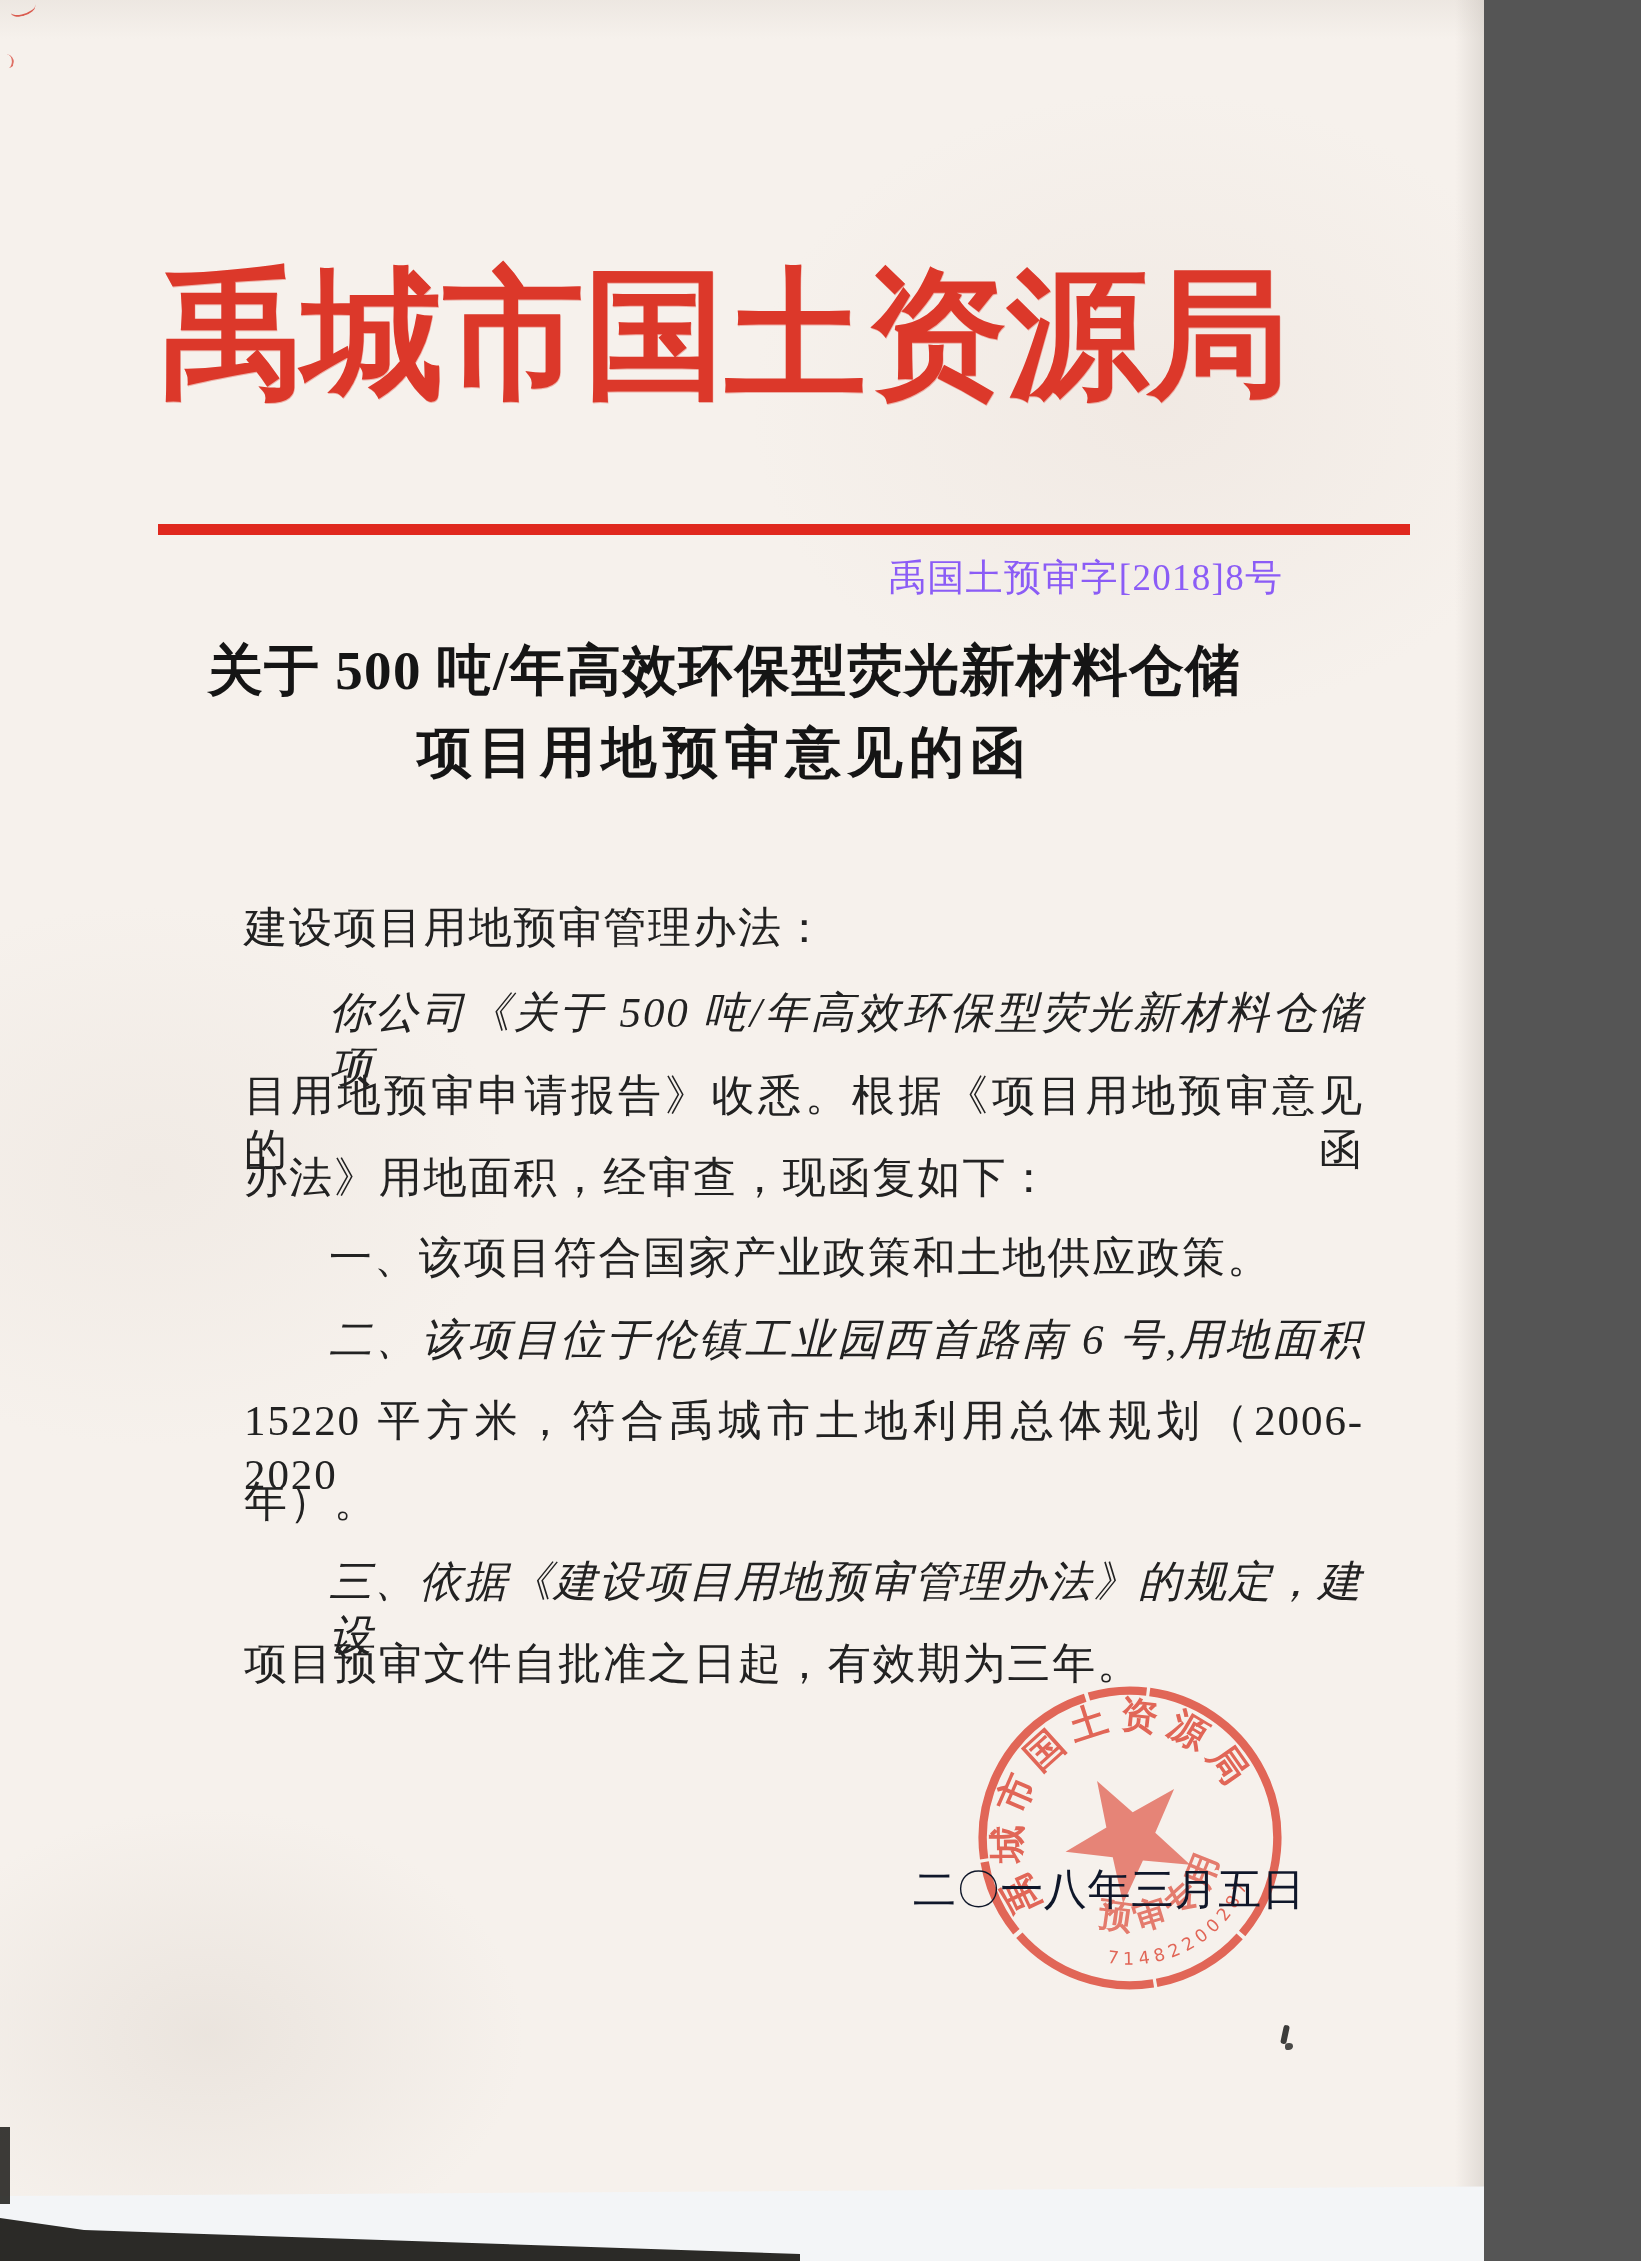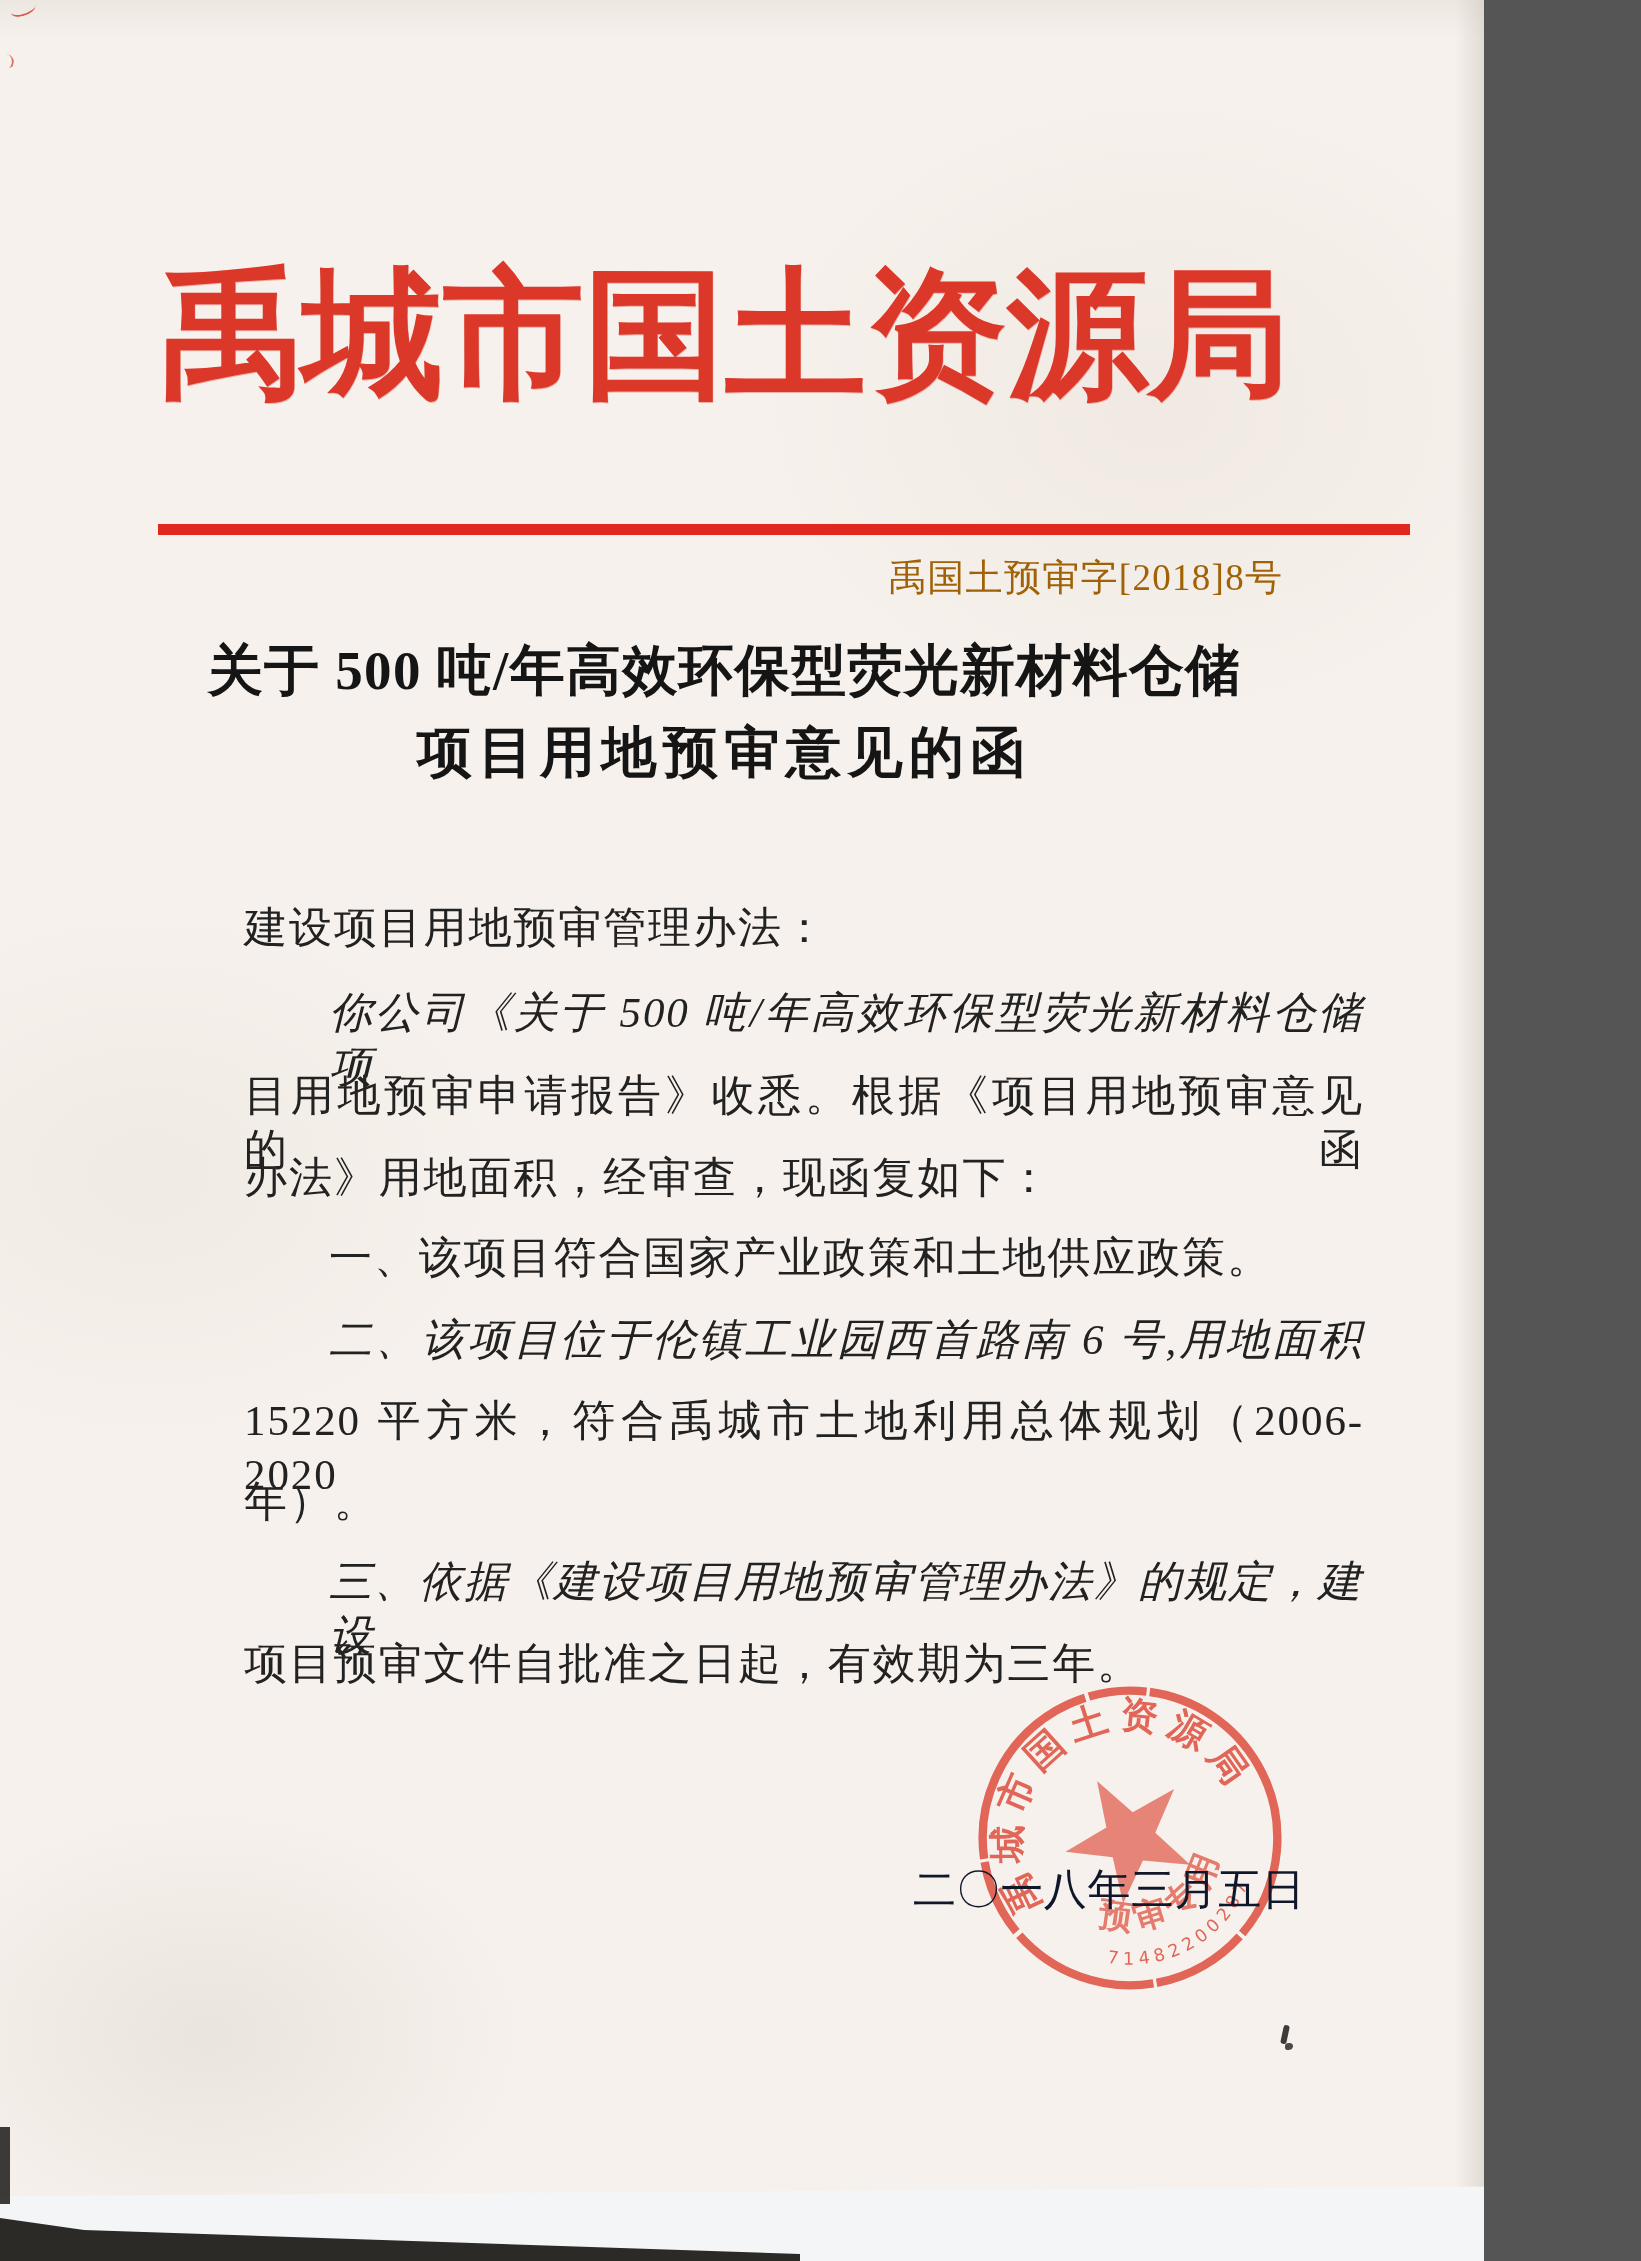--- a/index.html
+++ b/index.html
@@ -31,21 +31,21 @@
     text-shadow:0.6px 0.6px 0 rgba(220,56,42,.35);
     white-space:nowrap;
   }
   .redline{
     position:absolute;top:524px;left:158px;width:1252px;height:11px;
     background:#e0281e;
   }
   .docnum{
     position:absolute;top:556px;left:889px;
     font-size:37px;line-height:1.2;letter-spacing:1.3px;
-    color:#a16207;white-space:nowrap;text-align:right;
+    color:#8b5cf6;white-space:nowrap;text-align:right;
   }
   .title-line{
     position:absolute;left:0;width:100%;text-align:center;
     font-size:55px;font-weight:bold;line-height:1.15;
     color:#151515;transform:translateX(-17.4px);white-space:nowrap;
   }
   .title-1{top:639px;letter-spacing:1.3px;}
   .title-2{top:721px;letter-spacing:6.5px;}
   .bl{
     position:absolute;left:244px;

